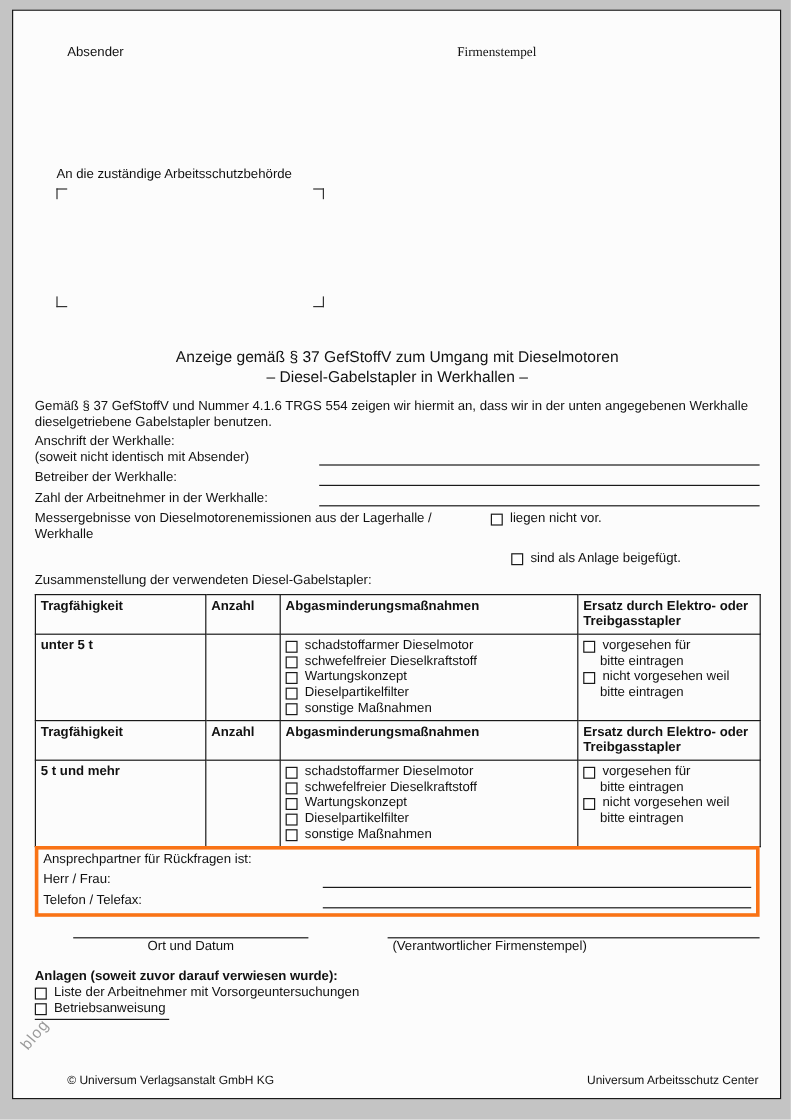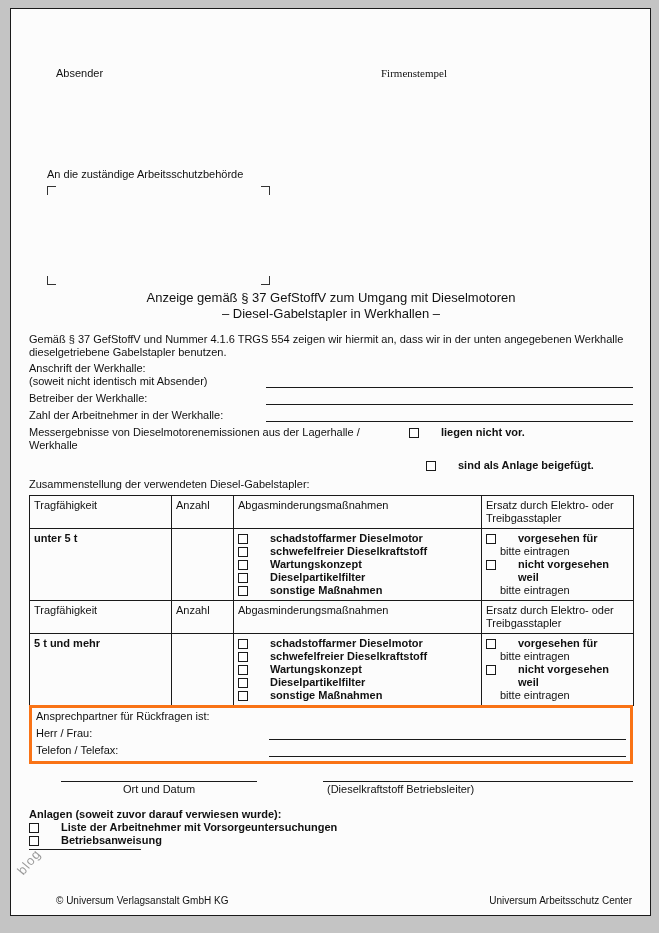--- a/index.html
+++ b/index.html
@@ -6,21 +6,21 @@
   body{
     width:659px;height:933px;position:relative;
     background:#c4c4c4;
     font-family:"Liberation Sans",sans-serif;
     color:#111;
   }
   .page{
     position:absolute;left:10px;top:8px;width:639px;height:906px;
     background:#fcfcfc;border:1px solid #1a1a1a;overflow:hidden;
   }
-  .abs{position:absolute;margin-top:29px;}
+  .abs{position:absolute;}
   .lbl{font-size:11px;}
   
   .bk{position:absolute;width:8px;height:8px;}
   .bk.tl{border-top:1px solid #333;border-left:1px solid #333;}
   .bk.tr{border-top:1px solid #333;border-right:1px solid #333;}
   .bk.bl{border-bottom:1px solid #333;border-left:1px solid #333;}
   .bk.br{border-bottom:1px solid #333;border-right:1px solid #333;}
 
   .content{position:absolute;left:18px;top:281px;width:604px;font-size:11px;line-height:13px;}
   .title{text-align:center;font-weight:normal;font-size:13px;line-height:16px;}
@@ -28,31 +28,31 @@
 
   .field-row{display:flex;align-items:flex-end;margin-top:3px;}
   .field-label{width:237px;flex-shrink:0;}
   .fill-line{flex:1;border-bottom:1px solid #1a1a1a;height:13px;}
 
   .mess-row{display:flex;margin-top:4px;}
   .mess-text{width:380px;flex-shrink:0;}
   .mess-opts{flex:1;}
 
   .chk{display:inline-block;width:8px;height:8px;border:1px solid #1a1a1a;flex-shrink:0;margin-top:2px;background:#fff;}
-  .chk-line{display:flex;gap:22px;line-height:13px;font-weight:bold;}
+  .chk-line{display:flex;gap:6px;line-height:13px;}
   .chk-note{margin-left:14px;line-height:13px;}
 
   .zus-label{margin-top:6px;}
 
   table.main-table{border-collapse:collapse;table-layout:fixed;width:604px;margin-top:4px;}
   table.main-table th,table.main-table td{
     border:1px solid #1a1a1a;vertical-align:top;text-align:left;
     padding:3px 4px;font-size:11px;line-height:13px;
   }
-  table.main-table th{font-weight:normal;}
+  table.main-table th{font-weight:bold;}
   td.cat{font-weight:bold;vertical-align:middle;}
 
   .contact-box{border:3px solid #f97316;margin-top:-1px;padding:2px 4px 4px 4px;}
   .contact-box .field-label{width:233px;}
 
   .sig-row{display:flex;margin-top:17px;}
   .sig-col-left{width:196px;margin-left:32px;}
   .sig-col-right{width:310px;margin-left:66px;}
   .sig-line{border-top:1px solid #1a1a1a;height:0;}
   .sig-cap-left{text-align:center;padding-top:1px;}
@@ -237,21 +237,21 @@
       </div>
     </div>
 
     <div class="sig-row">
       <div class="sig-col-left">
         <div class="sig-line"></div>
         <div class="sig-cap-left">Ort und Datum</div>
       </div>
       <div class="sig-col-right">
         <div class="sig-line"></div>
-        <div class="sig-cap-right">(Dieselkraftstoff Betriebsleiter)</div>
+        <div class="sig-cap-right">(Verantwortlicher Firmenstempel)</div>
       </div>
     </div>
 
     <div class="anlagen">
       <div class="anlagen-head">Anlagen (soweit zuvor darauf verwiesen wurde):</div>
       <div class="chk-line">
           <span class="chk"></span>
           <span>Liste der Arbeitnehmer mit Vorsorgeuntersuchungen</span>
         </div>
       <div class="chk-line">

